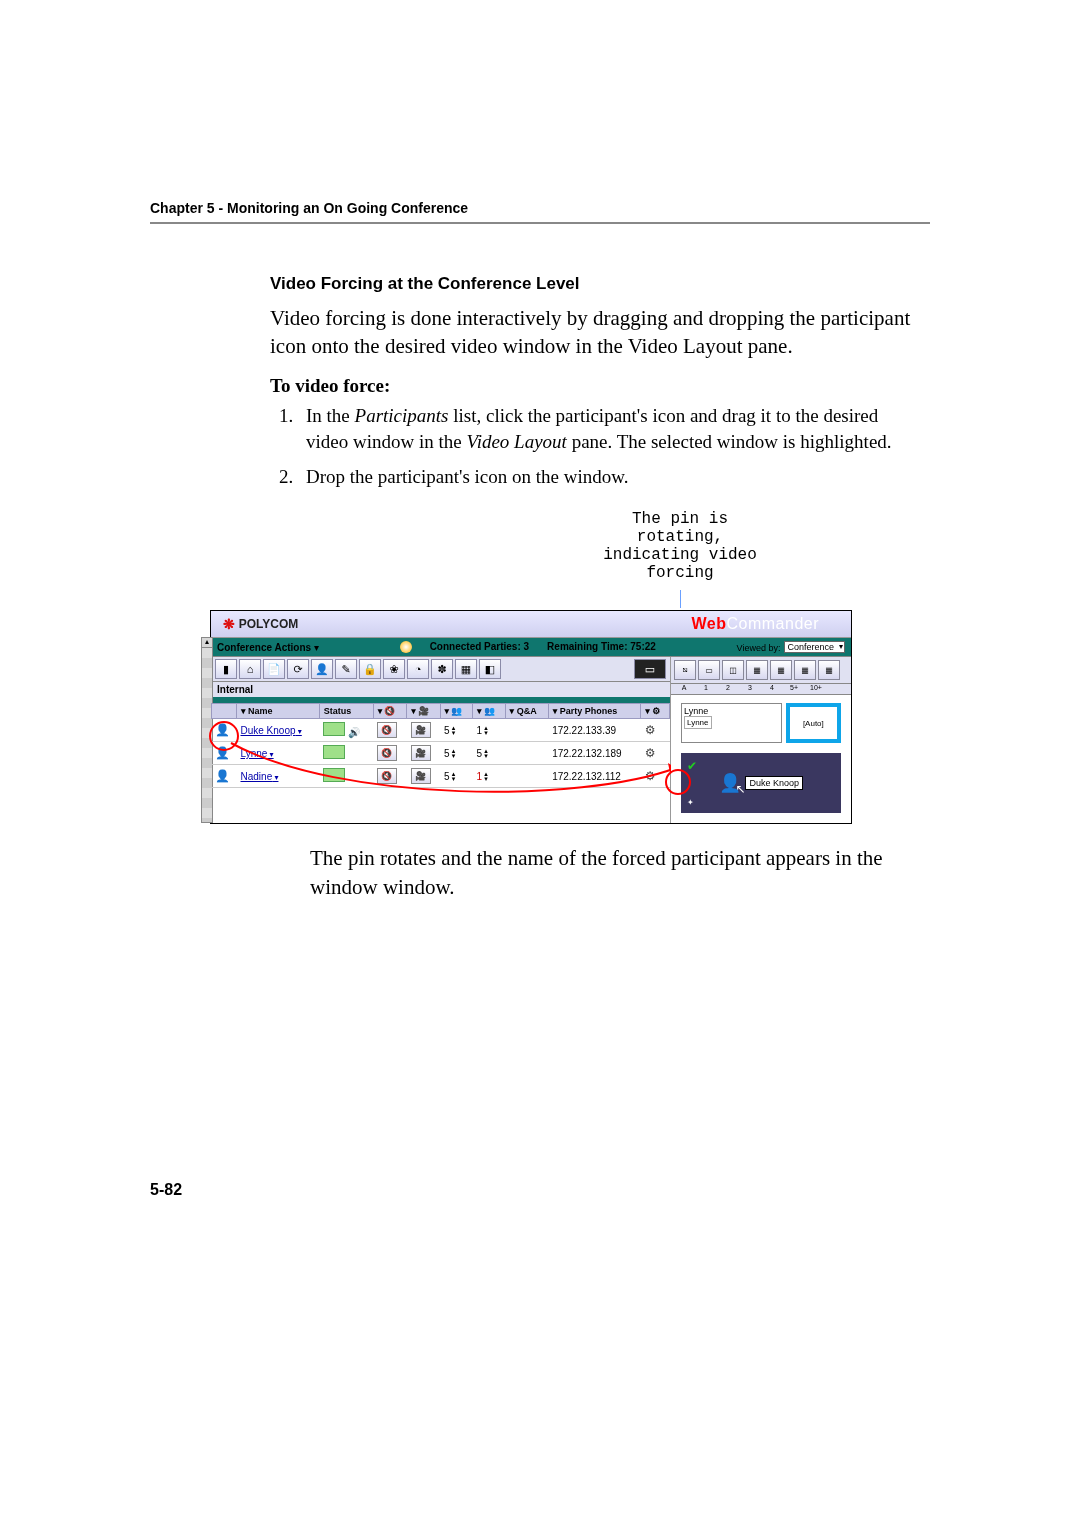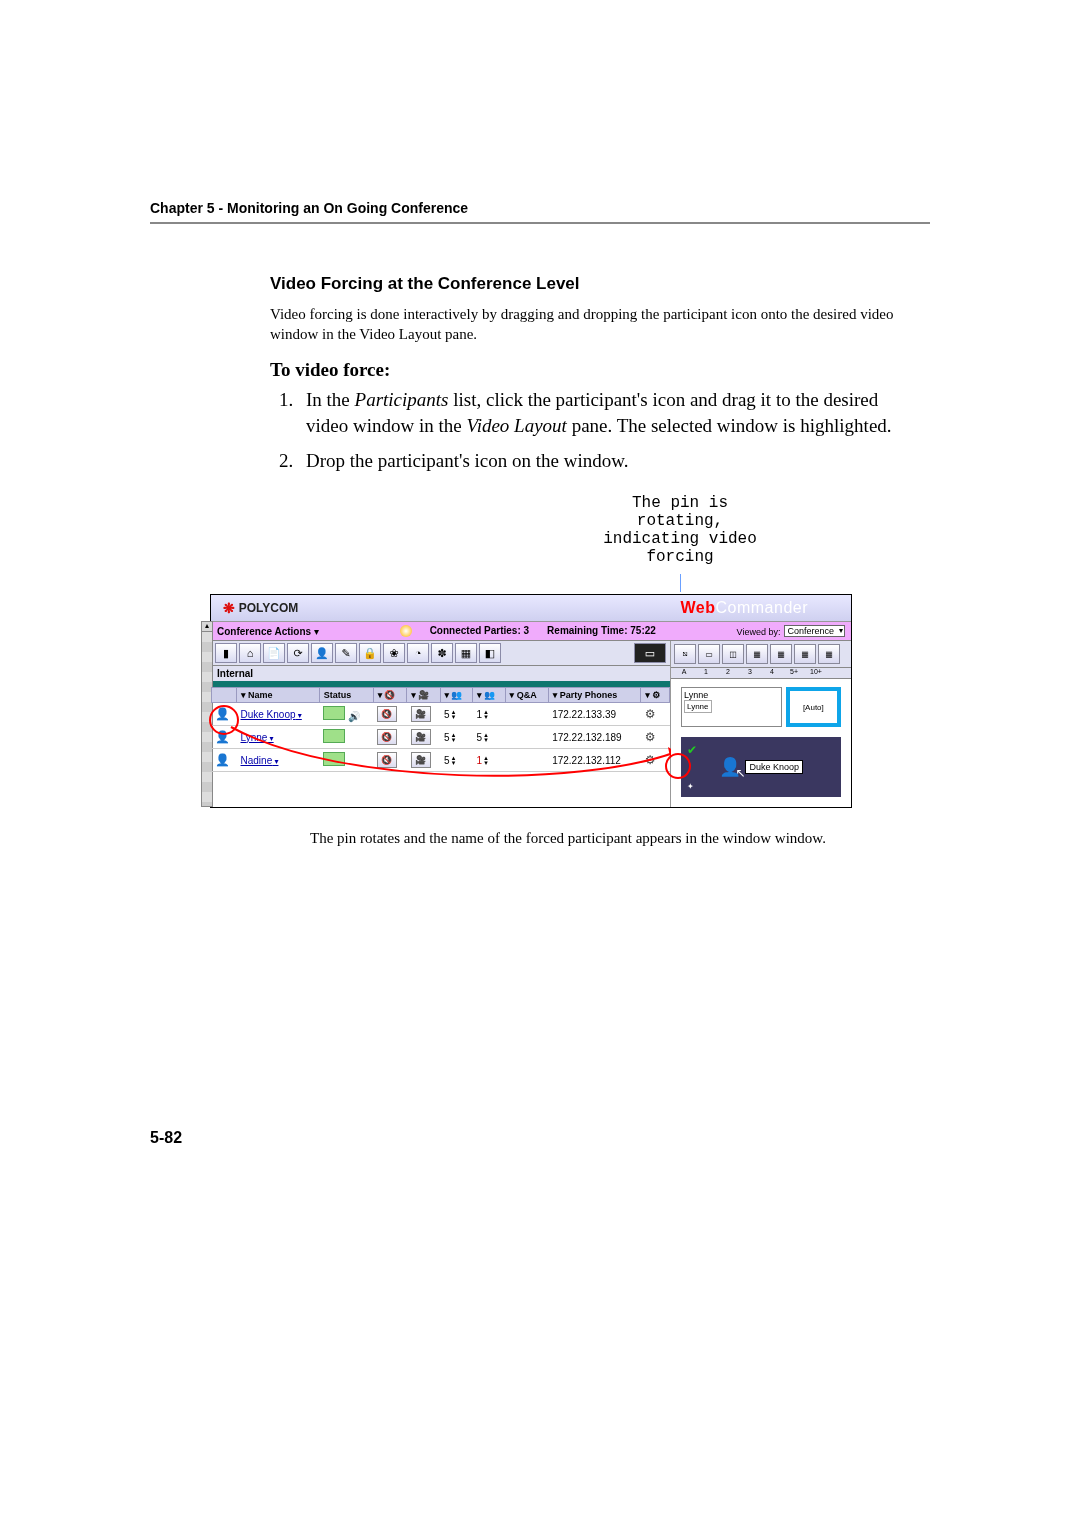--- a/index.html
+++ b/index.html
@@ -23,21 +23,21 @@
     margin-bottom: 50px;
   }
   .section-title {
     font-family: Arial, Helvetica, sans-serif;
     font-weight: bold;
     font-size: 17px;
     margin-left: 120px;
     margin-bottom: 10px;
   }
   .body-text {
-    font-size: 15px;
+    font-size: 21px;
     line-height: 1.35;
     margin-left: 120px;
     margin-bottom: 14px;
   }
   .sub-head {
     font-weight: bold;
     font-size: 19px;
     margin-left: 120px;
     margin-bottom: 6px;
   }
@@ -85,42 +85,42 @@
     font-weight: bold; font-size: 12px; color: #222;
     padding-left: 12px;
   }
   .fig-logo .tri { color: #d11; font-size: 14px; margin-right: 4px; }
   .fig-top .flex { flex: 1; }
   .fig-top .brand {
     font-size: 16px;
     font-weight: 300;
     color: #fff;
     letter-spacing: 0.5px;
-    padding-right: 43px;
+    padding-right: 32px;
   }
   .fig-top .brand b { color: #f00; font-weight: bold; }
 
   .fig-scroll-up {
     position: absolute;
     left: -10px; top: 26px;
     width: 10px; height: 10px;
     background: #d8d8d8; border:1px solid #888; font-size:8px; line-height:8px; text-align:center;
   }
   .fig-scroll-side {
     position: absolute;
     left: -10px; top: 36px; bottom: 0;
     width: 10px;
     background: repeating-linear-gradient(#ddd,#ddd 10px,#ccc 10px,#ccc 20px);
     border:1px solid #888;
   }
 
   .infobar {
     display: flex;
     align-items: center;
-    background: #f0abfc;
+    background: #0f766e;
     border-bottom: 1px solid #888;
     height: 18px;
     padding: 0 6px;
     gap: 14px;
     font-size: 10px;
   }
   .infobar .mid { flex:1; display:flex; gap:18px; justify-content:center; }
   .infobar .right { display:flex; align-items:flex-end; gap:4px; font-size:9px;}
   .infobar .right .dd {
     border:1px solid #666; background:#fff; font-size:9px; padding:0 10px 0 2px; position:relative;

